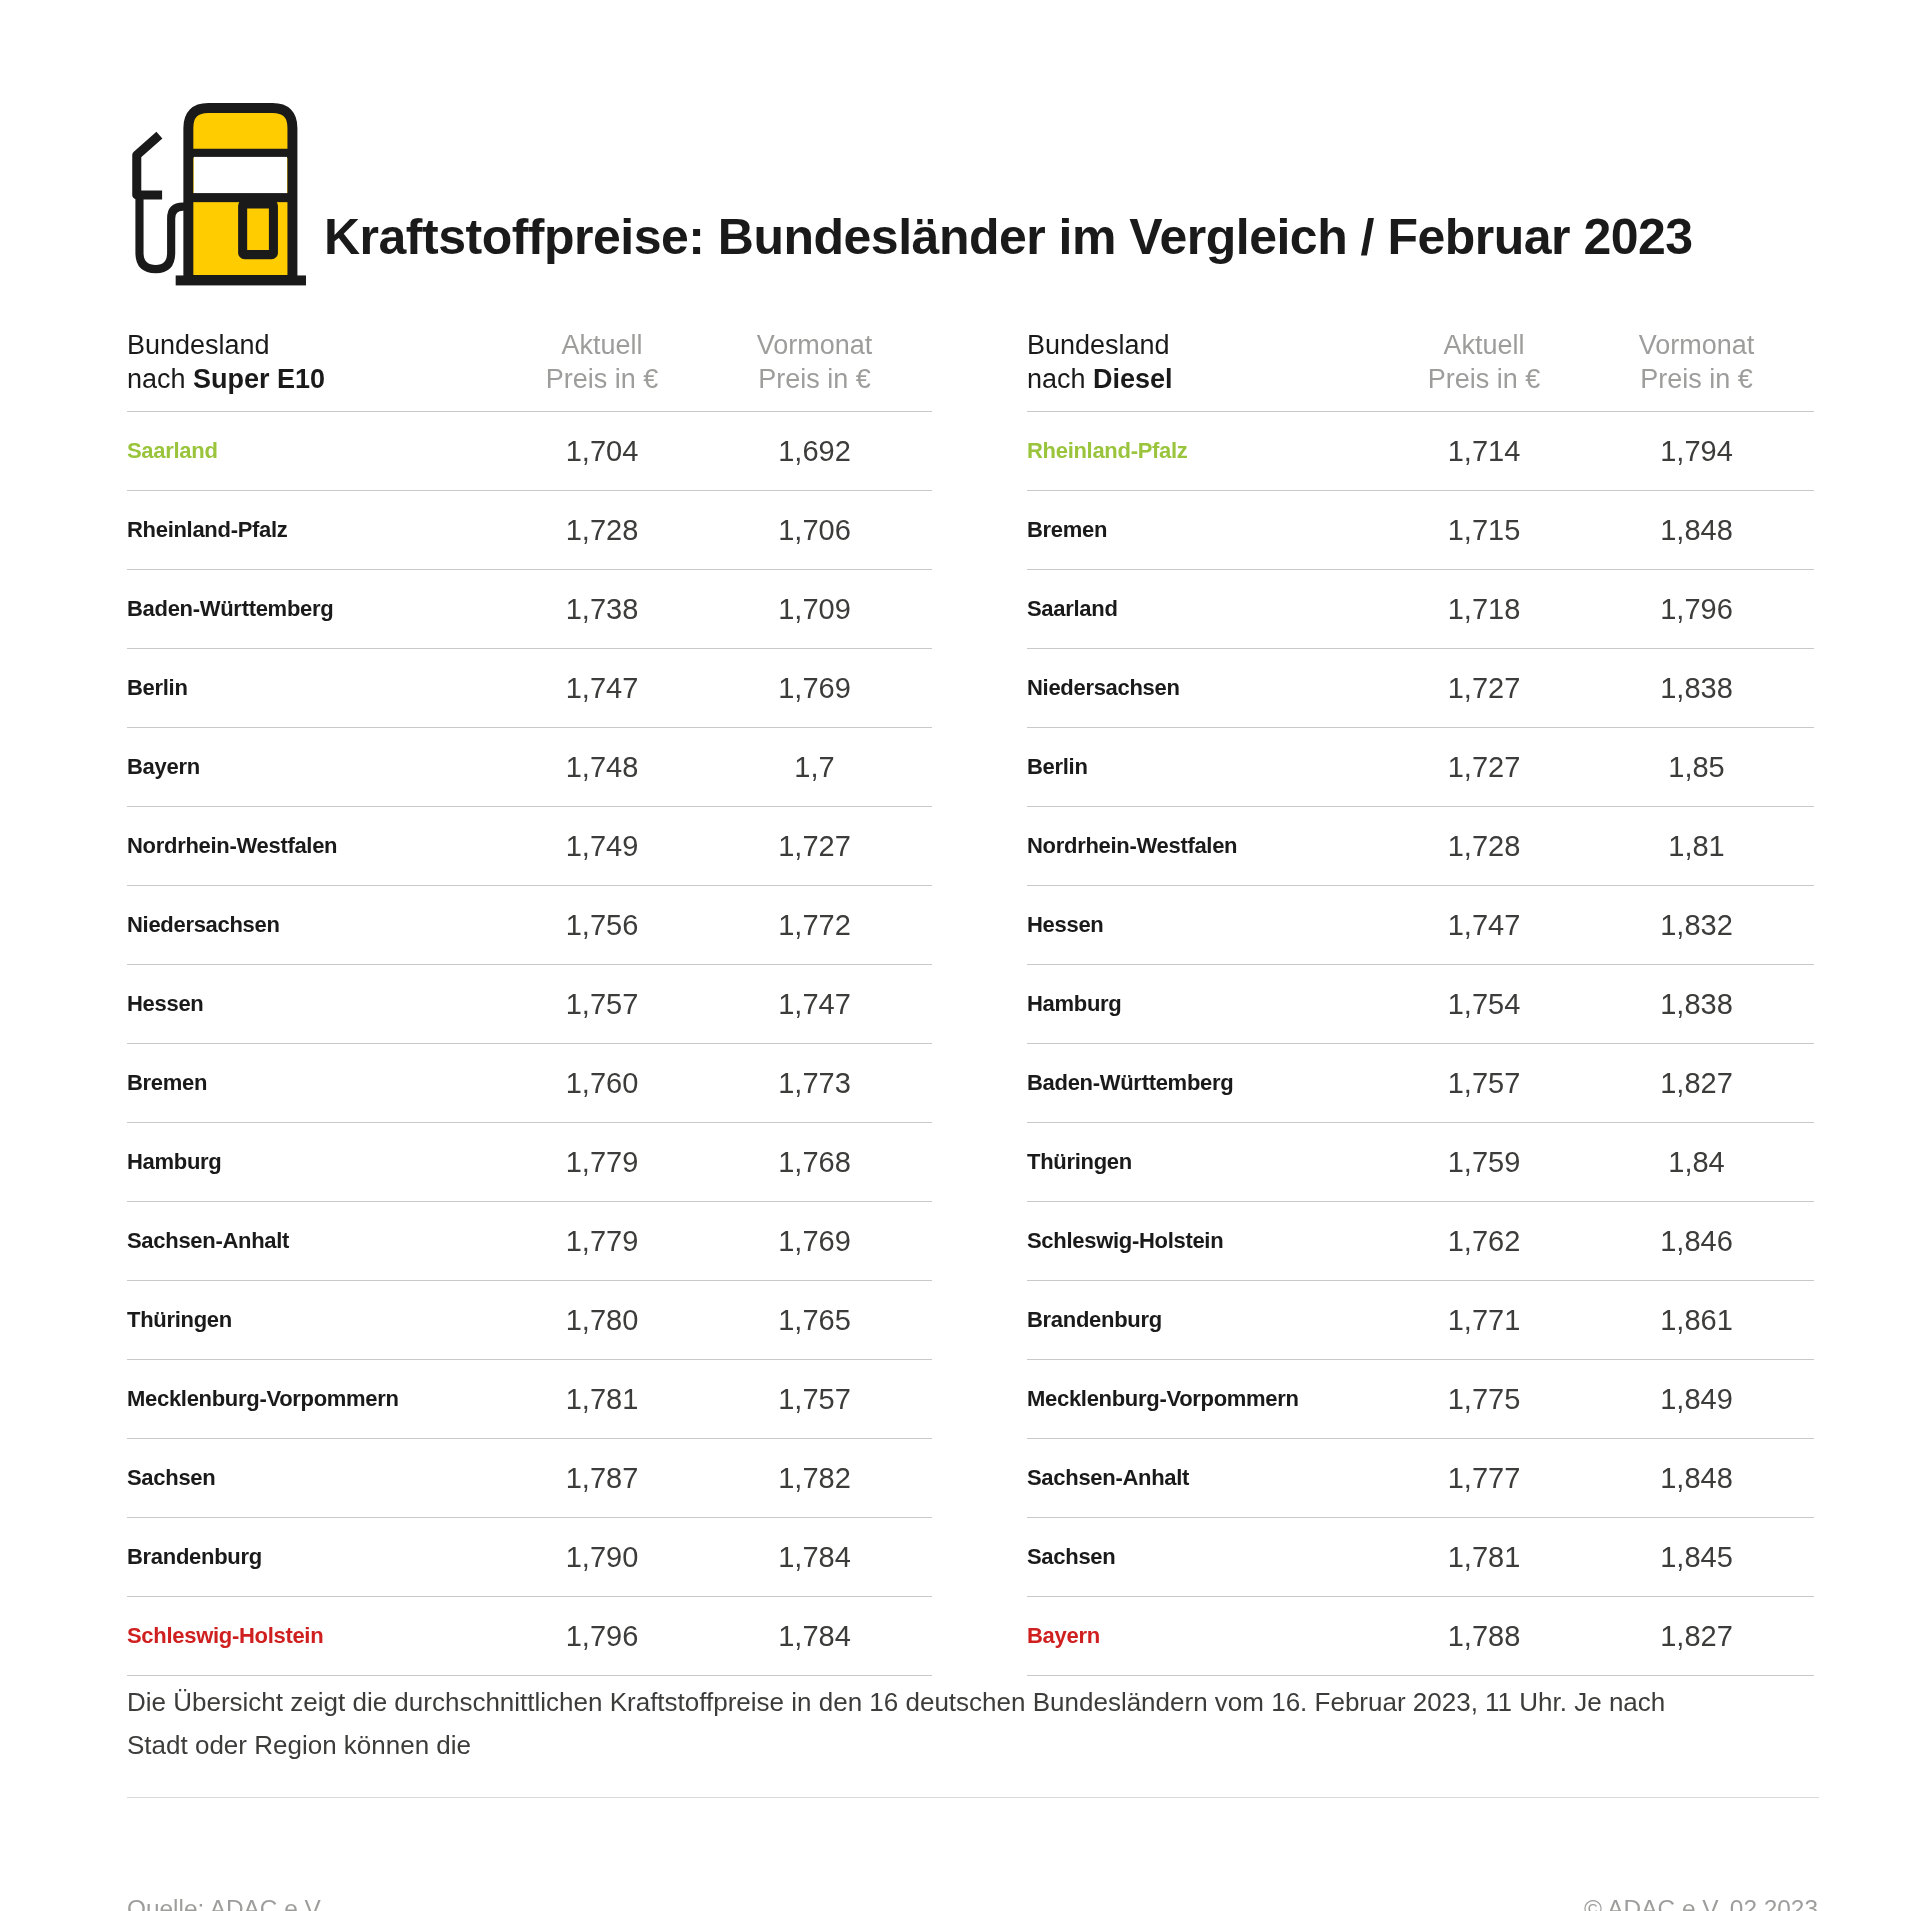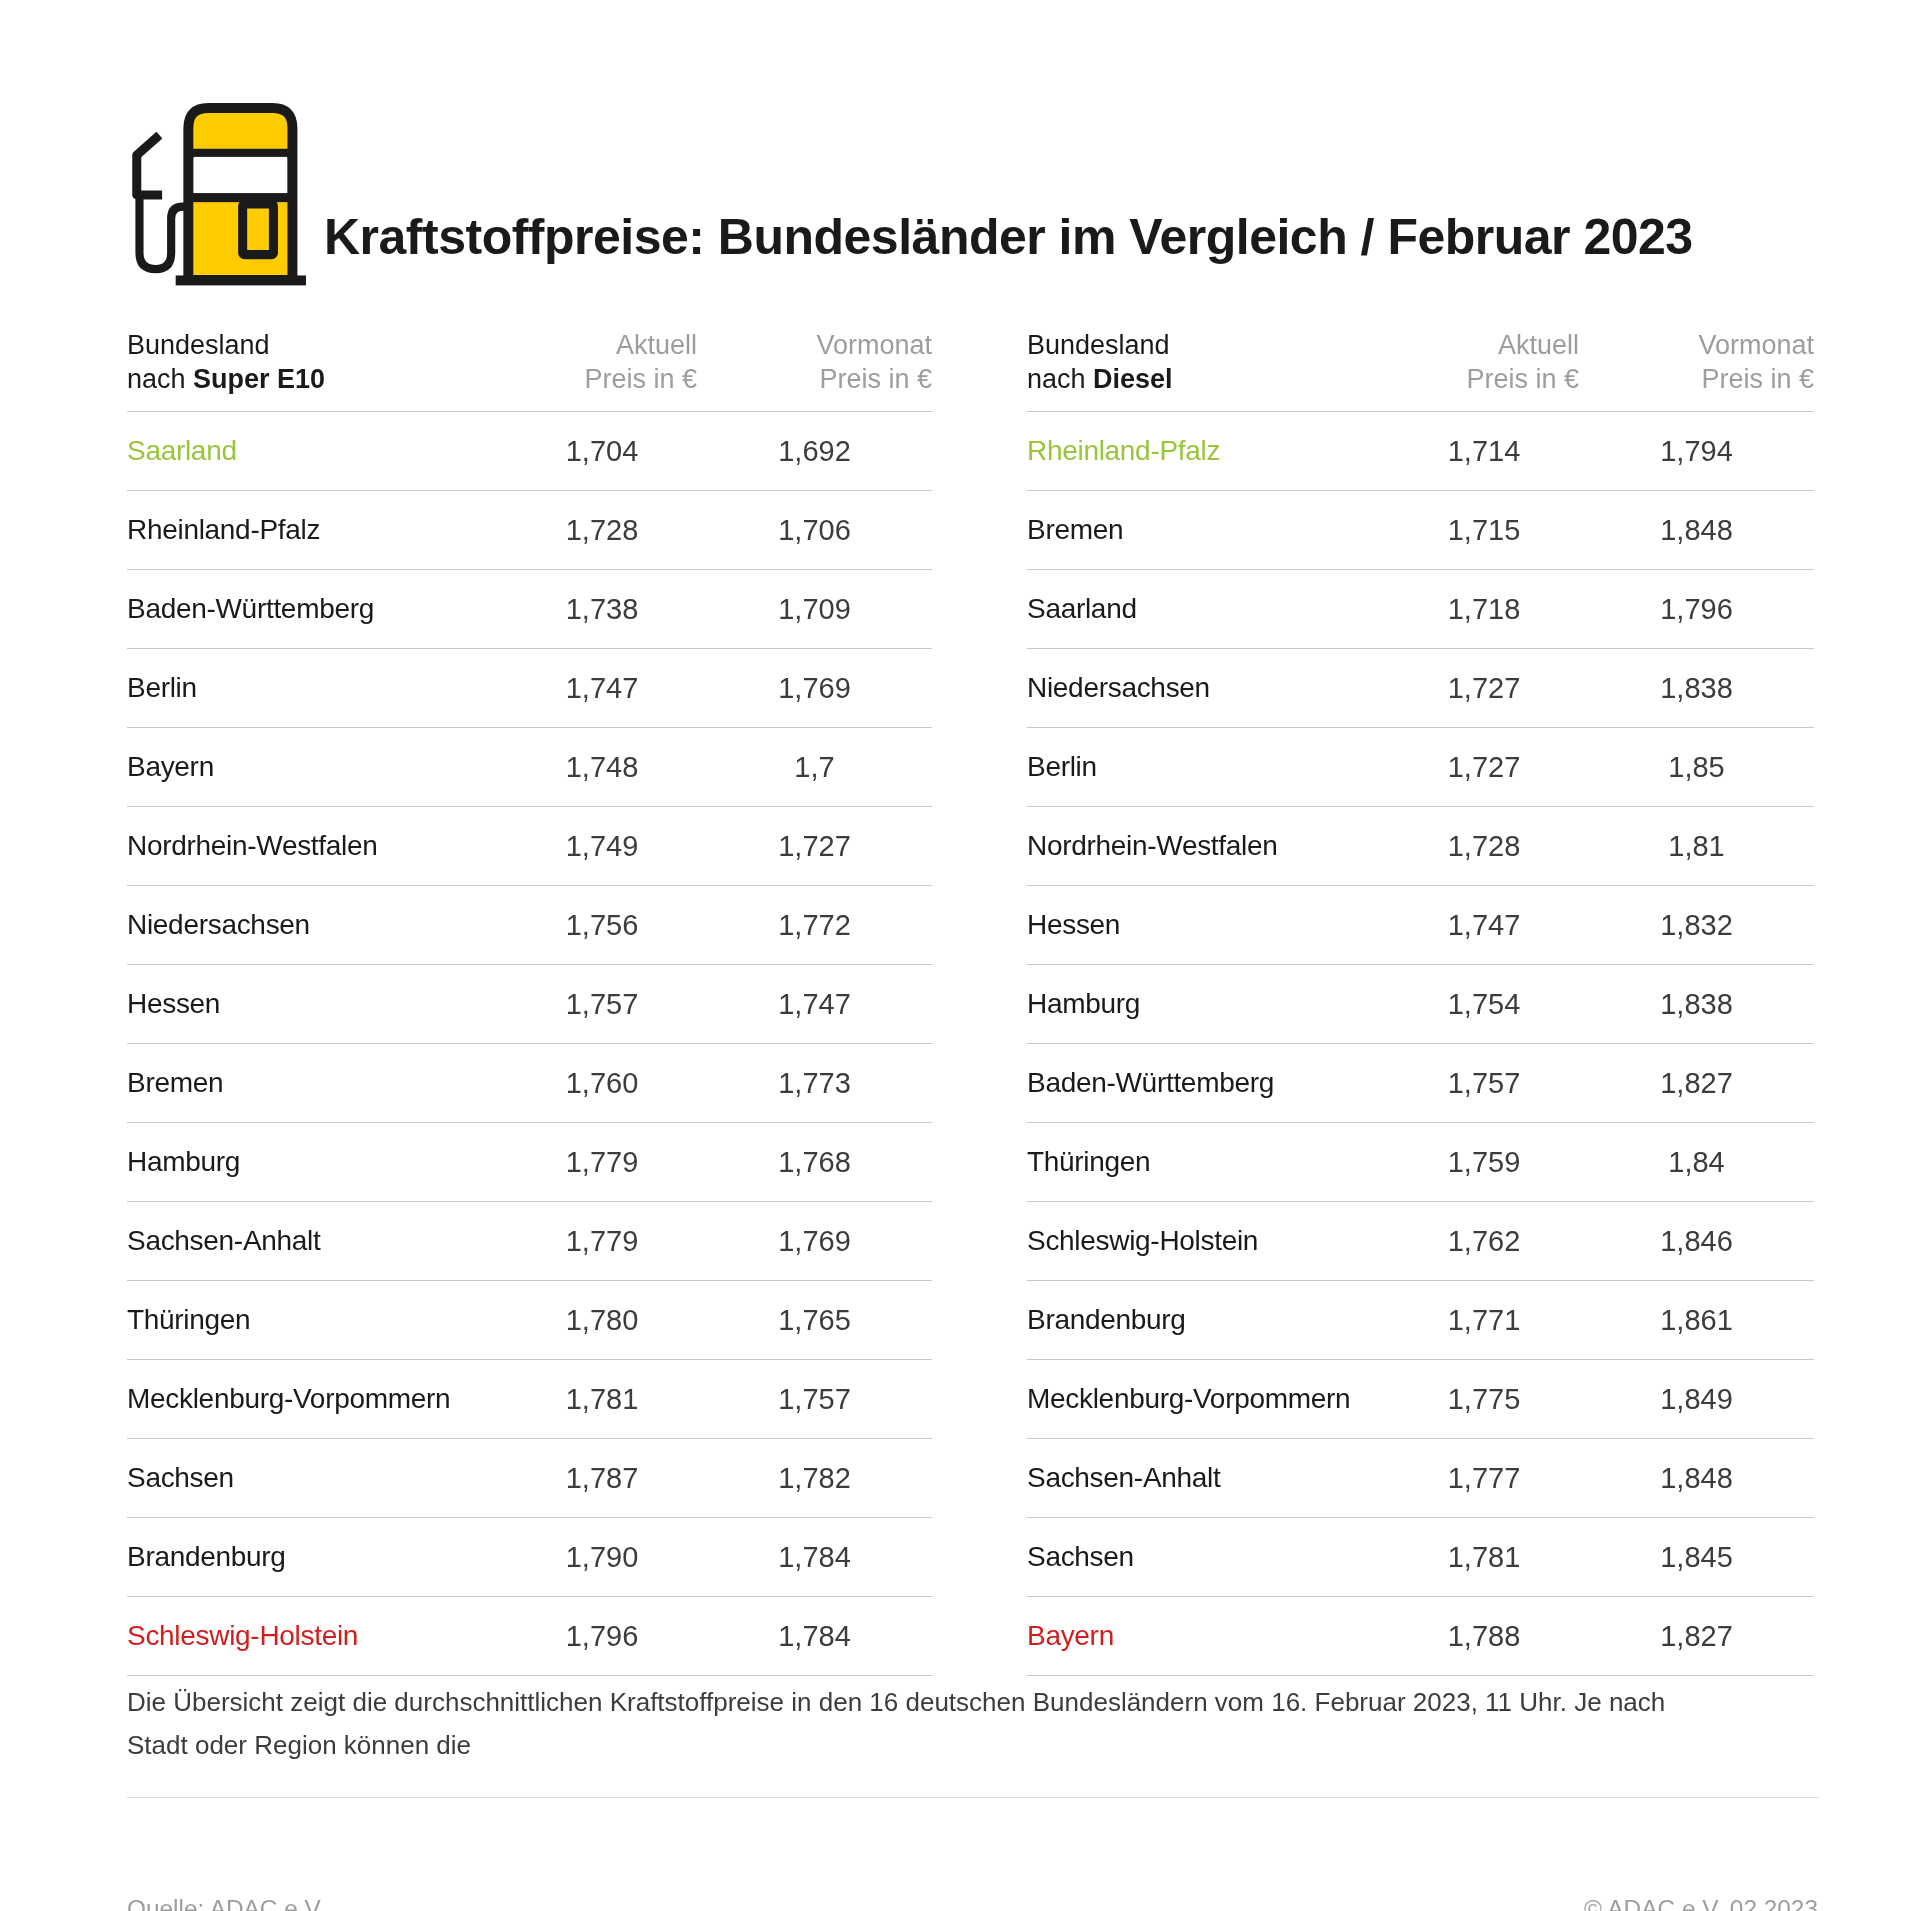--- a/index.html
+++ b/index.html
@@ -26,29 +26,29 @@
   .table-left .thead,.table-left .row{grid-template-columns:380px 190px 235px;}
   .table-right .thead,.table-right .row{grid-template-columns:362px 190px 235px;}
   .thead{
     height:87px;
     border-bottom:1.8px solid #c9c9c9;
     align-items:start;
   }
   .thead .cell{font-size:27px;line-height:34px;padding-top:3.6px;}
   .thead .namehead{color:#1a1a1a;}
   .thead .namehead b{font-weight:700;}
-  .thead .colhead{color:#9d9d9c;text-align:right;}
+  .thead .colhead{color:#9d9d9c;text-align:center;}
   .thead .colhead span{display:block;}
   .row{
     height:78px;
     border-bottom:1.8px solid #c9c9c9;
     align-items:center;
   }
   .cell.name{
-    font-size:28px;font-weight:400;letter-spacing:-0.3px;color:#1a1a1a;
+    font-size:22px;font-weight:700;letter-spacing:-0.3px;color:#1a1a1a;
     white-space:nowrap;
   }
   .cell.name.green{color:var(--green,#9ac43c);}
   .cell.name.red{color:var(--red,#d01f1f);}
   .cell.val{font-size:29px;color:#3c3c3b;text-align:center;}
   
   .footnote{
     position:absolute;left:127px;top:1681px;width:1574px;
     font-size:26px;line-height:43px;color:#3c3c3b;
   }

